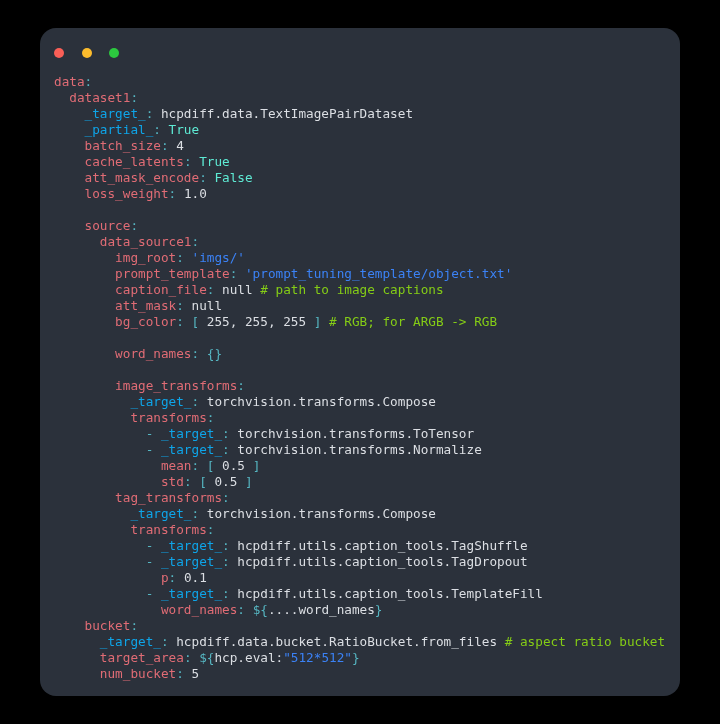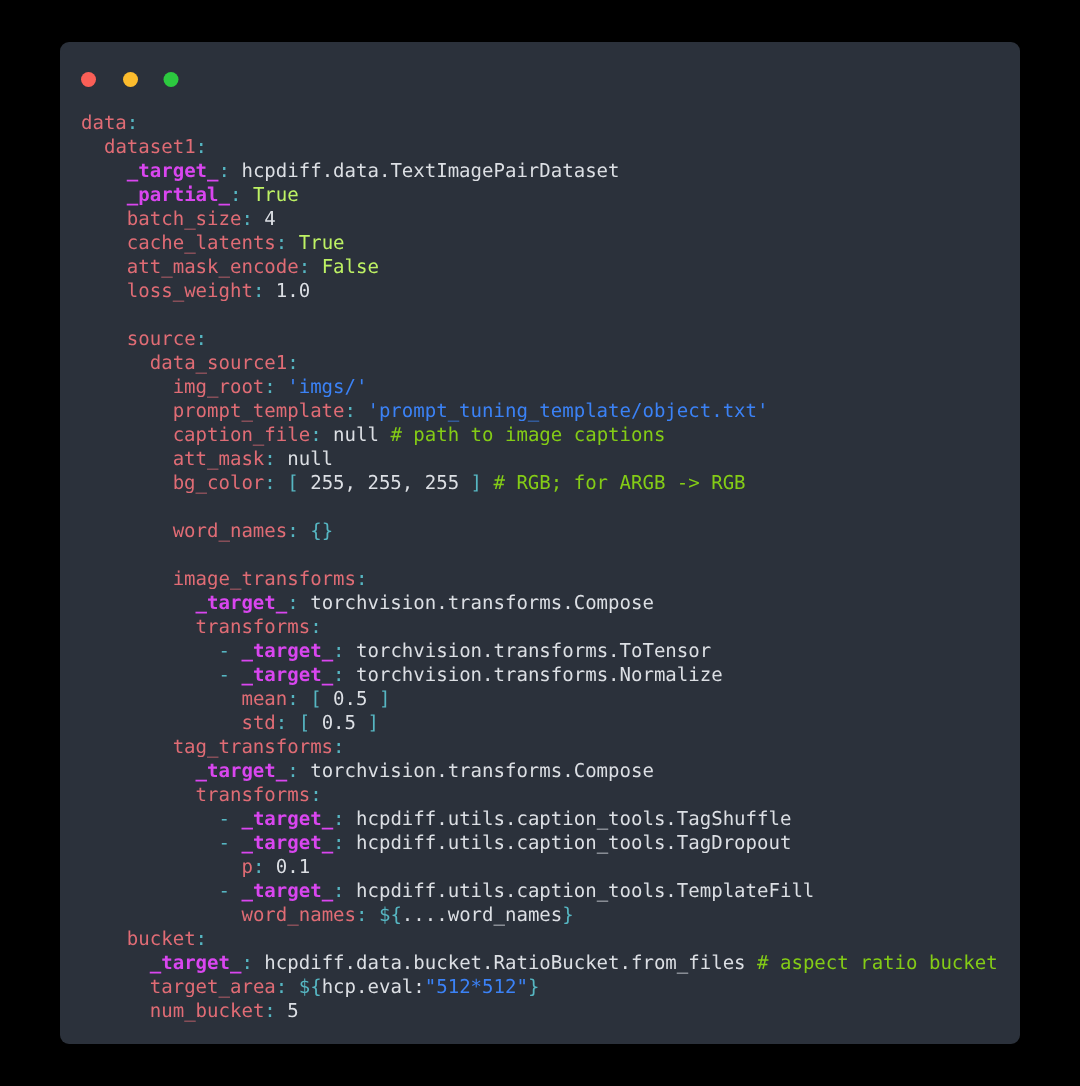--- a/index.html
+++ b/index.html
@@ -14,21 +14,21 @@
     font-family: "DejaVu Sans Mono", monospace;
   }
 
   #window {
     position: absolute;
     left: 40px;
     top: 28px;
     width: 640px;
     height: 668px;
     background: #2b313b;
-    border-radius: 6px;
+    border-radius: 16px;
     box-sizing: border-box;
     overflow: hidden;
   }
 
   #titlebar {
     height: 32px;
     padding: 14px 0 0 14px;
     box-sizing: border-box;
   }
   .dot {
@@ -49,25 +49,25 @@
     font-size: 12.7px;
     line-height: 16px;
     white-space: pre;
     color: #dcdfe4;
     letter-spacing: 0px;
   }
   .ln { display: block; height: 16px; }
 
   
   .k   { color: #e06c75; }  
-  .tg  { color: #d946ef; font-weight: bold; }  
+  .tg  { color: #0ea5e9; }  
   .c   { color: #56b6c2; }  
   .d   { color: #56b6c2; }  
   .s   { color: #3b82f6; }  
-  .b   { color: #bef264; text-align: right; }  
+  .b   { color: #5eead4; text-align: right; }  
   .n   { color: #dcdfe4; }  
   .cm  { color: #84cc16; }  
   .p   { color: #dcdfe4; }  
 </style>
 </head>
 <body>
 
 <div id="window">
 
   <div id="titlebar">

